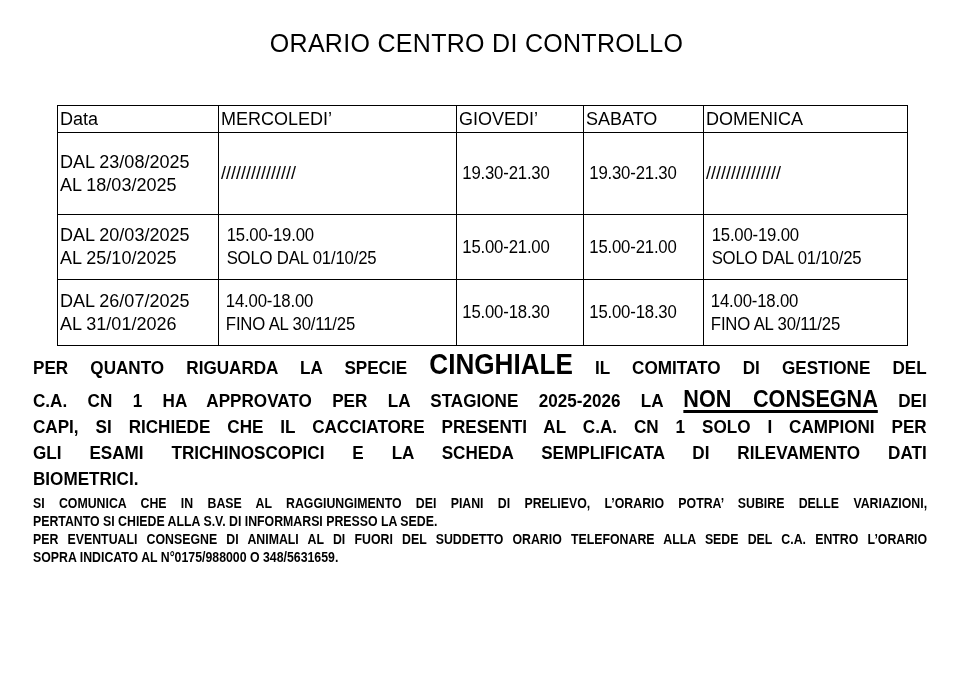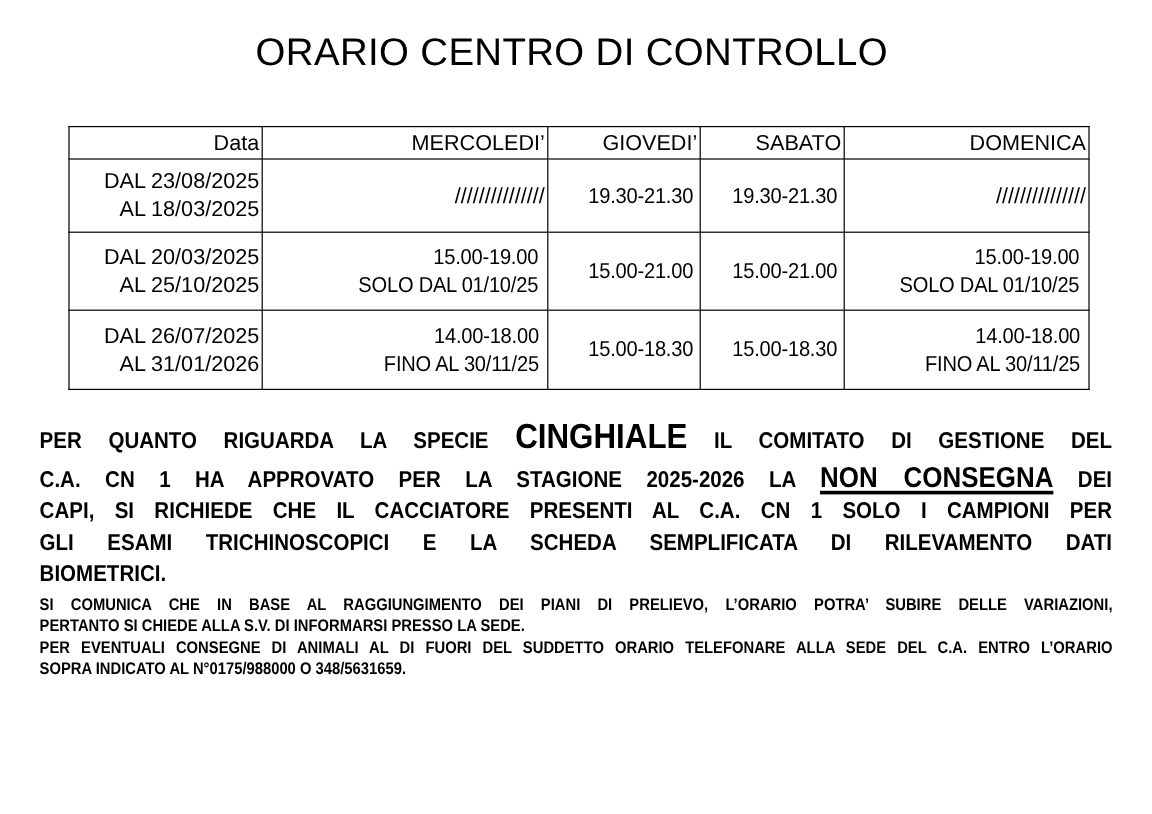--- a/index.html
+++ b/index.html
@@ -7,38 +7,38 @@
   body {
     background:#ffffff;
     color:#000000;
     font-family:"Liberation Sans","DejaVu Sans",sans-serif;
     position:relative;
   }
 
   
   .doc-title {
     position:absolute; top:28px; left:0; width:953px;
-    text-align:center; font-size:32px; line-height:30px;
+    text-align:center; font-size:25px; line-height:30px;
     letter-spacing:0.3px; font-weight:normal;
   }
 
   
   table.schedule {
     position:absolute; left:57px; top:105px;
     width:850px; table-layout:fixed;
     border-collapse:collapse;
   }
   table.schedule th, table.schedule td {
     border:1.5px solid #000;
-    text-align:right; vertical-align:middle;
+    text-align:left; vertical-align:middle;
     font-size:18px; line-height:23px; font-weight:normal;
     padding:0 2px; overflow:hidden;
   }
   tr.hdr    { height:27px; }
-  tr.row-1  { height:61px; }
+  tr.row-1  { height:82px; }
   tr.row-2  { height:65px; }
   tr.row-3  { height:66px; }
   td .cellwrap { display:inline-block; }
   td.b { font-weight:bold; letter-spacing:-0.2px;text-decoration:underline; }
   td.b .cellwrap { transform:scaleX(0.93); }
   td.slash { font-weight:bold; }
 
   
   .notice {
     position:absolute; left:33px; top:345px;

